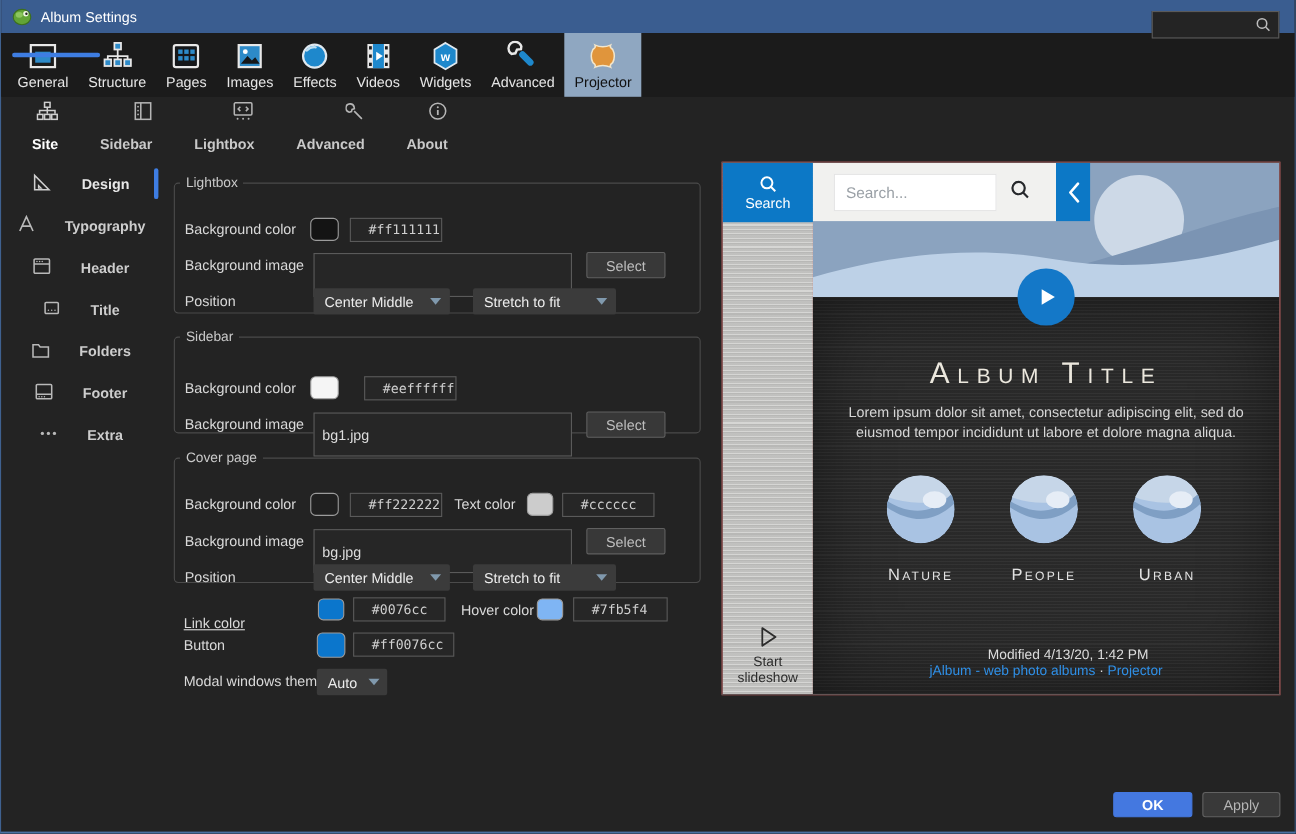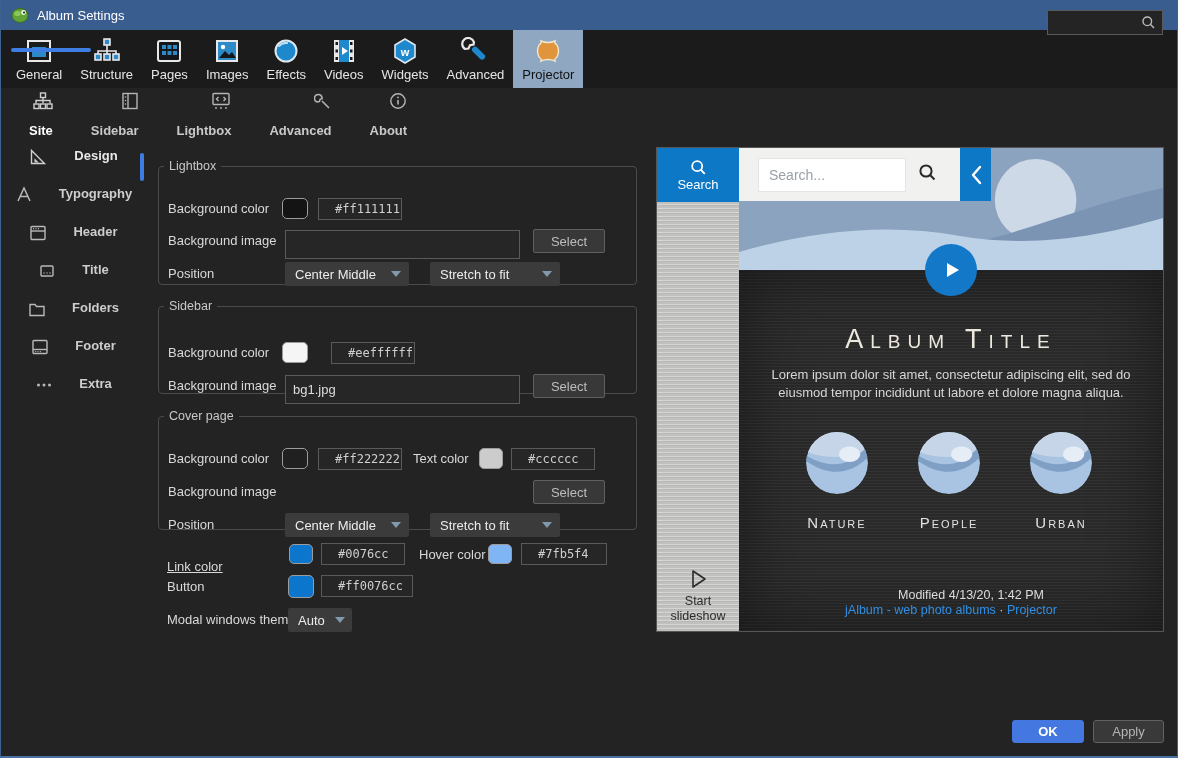--- a/index.html
+++ b/index.html
@@ -30,34 +30,34 @@
   
   .subtabs { position:absolute; left:0; top:88px; right:0; height:54px; display:flex;
     align-items:center; padding-left:28px; gap:38px; }
   .subtab { display:flex; align-items:flex-end; gap:10px; color:#c9c9c9; font-size:13px;
     font-weight:bold; cursor:pointer;flex-direction:column; }
   .subtab.selected { color:#fff; }
   .subtab-underline { position:absolute; left:10px; top:48px; width:80px; height:4px;
     border-radius:2px; background:#3e7de2; }
   
   .leftnav { position:absolute; left:0; top:142px; width:145px; bottom:0; }
-  .nav-item { position:relative; height:38px; display:flex; 
+  .nav-item { position:relative; height:38px; display:flex; align-items:center;
     justify-content:center; gap:26px; color:#cdcdcd; font-size:13px; font-weight:bold; cursor:pointer; }
   .nav-item.selected { color:#e8e8e8; }
   .nav-sel-bar { position:absolute; right:2px; top:5px; width:4px; height:28px;
     border-radius:2px; background:#3e7de2; }
   
   .fs { position:absolute; border:1px solid #4b4b4b; border-radius:4px; background:transparent; }
   .fs legend { color:#c9c9c9; font-size:12.5px; padding:0 5px; margin-left:5px; }
   .lbl { position:absolute; color:#d9d9d9; font-size:13px; line-height:22px; white-space:nowrap; }
   .swatch { position:absolute; height:21px; width:26px; border:1.5px solid #9c9c9c; border-radius:5px; cursor:pointer; }
   .hexbox { position:absolute; height:22px; background:#262626; border:1px solid #5a5a5a;
     color:#cfcfcf; font-family:"DejaVu Sans Mono", monospace; font-size:12px;
     display:flex; align-items:center; padding:0 16px; cursor:text; }
-  .txtfield { position:absolute; height:29px; background:#262626; border:1px solid #5a5a5a;
+  .txtfield { position:absolute; height:40px; background:#262626; border:1px solid #5a5a5a;
     color:#dddddd; font-size:13px; display:flex; align-items:center; padding:0 7px; cursor:text; }
   .btn-select { position:absolute; height:24px; width:72px; background:#383838; border:1px solid #606060;
     border-radius:2px; color:#bdbdbd; font-size:13px; display:flex; align-items:center;
     justify-content:center; cursor:pointer; }
   .dd { position:absolute; height:24px; background:#3b3b3b; border-radius:2px; color:#ececec;
     font-size:13px; display:flex; align-items:center; justify-content:space-between;
     padding:0 8px 0 10px; cursor:pointer; }
   .dd .caret { width:0; height:0; border-left:5px solid transparent; border-right:5px solid transparent;
     border-top:6px solid #8099ad; margin-left:10px; }
   
@@ -400,20 +400,21 @@
 
   <fieldset class="fs" style="left:157px; top:409px; width:479px; height:121px;">
     <legend>Cover page</legend>
     <span class="lbl" style="left:9px; top:25px;">Background color</span>
     <span class="swatch" style="left:123px; top:25px; background:#202020;"></span>
     <span class="hexbox" style="left:159px; top:25px; width:84px;">#ff222222</span>
     <span class="lbl" style="left:254px; top:25px;">Text color</span>
     <span class="swatch" style="left:320px; top:25px; width:24px; background:#cccccc;"></span>
     <span class="hexbox" style="left:352px; top:25px; width:84px;">#cccccc</span>
     <span class="lbl" style="left:9px; top:58px;">Background image</span>
+    <span class="txtfield" style="left:126px; top:58px; width:235px;">bg.jpg</span>
     <span class="btn-select" style="left:374px; top:57px;">Select</span>
     <span class="lbl" style="left:9px; top:91px;">Position</span>
     <span class="dd" style="left:126px; top:90px; width:124px;">
         <span>Center Middle</span>
         <span class="caret"></span>
       </span>
     <span class="dd" style="left:271px; top:90px; width:130px;">
         <span>Stretch to fit</span>
         <span class="caret"></span>
       </span>

